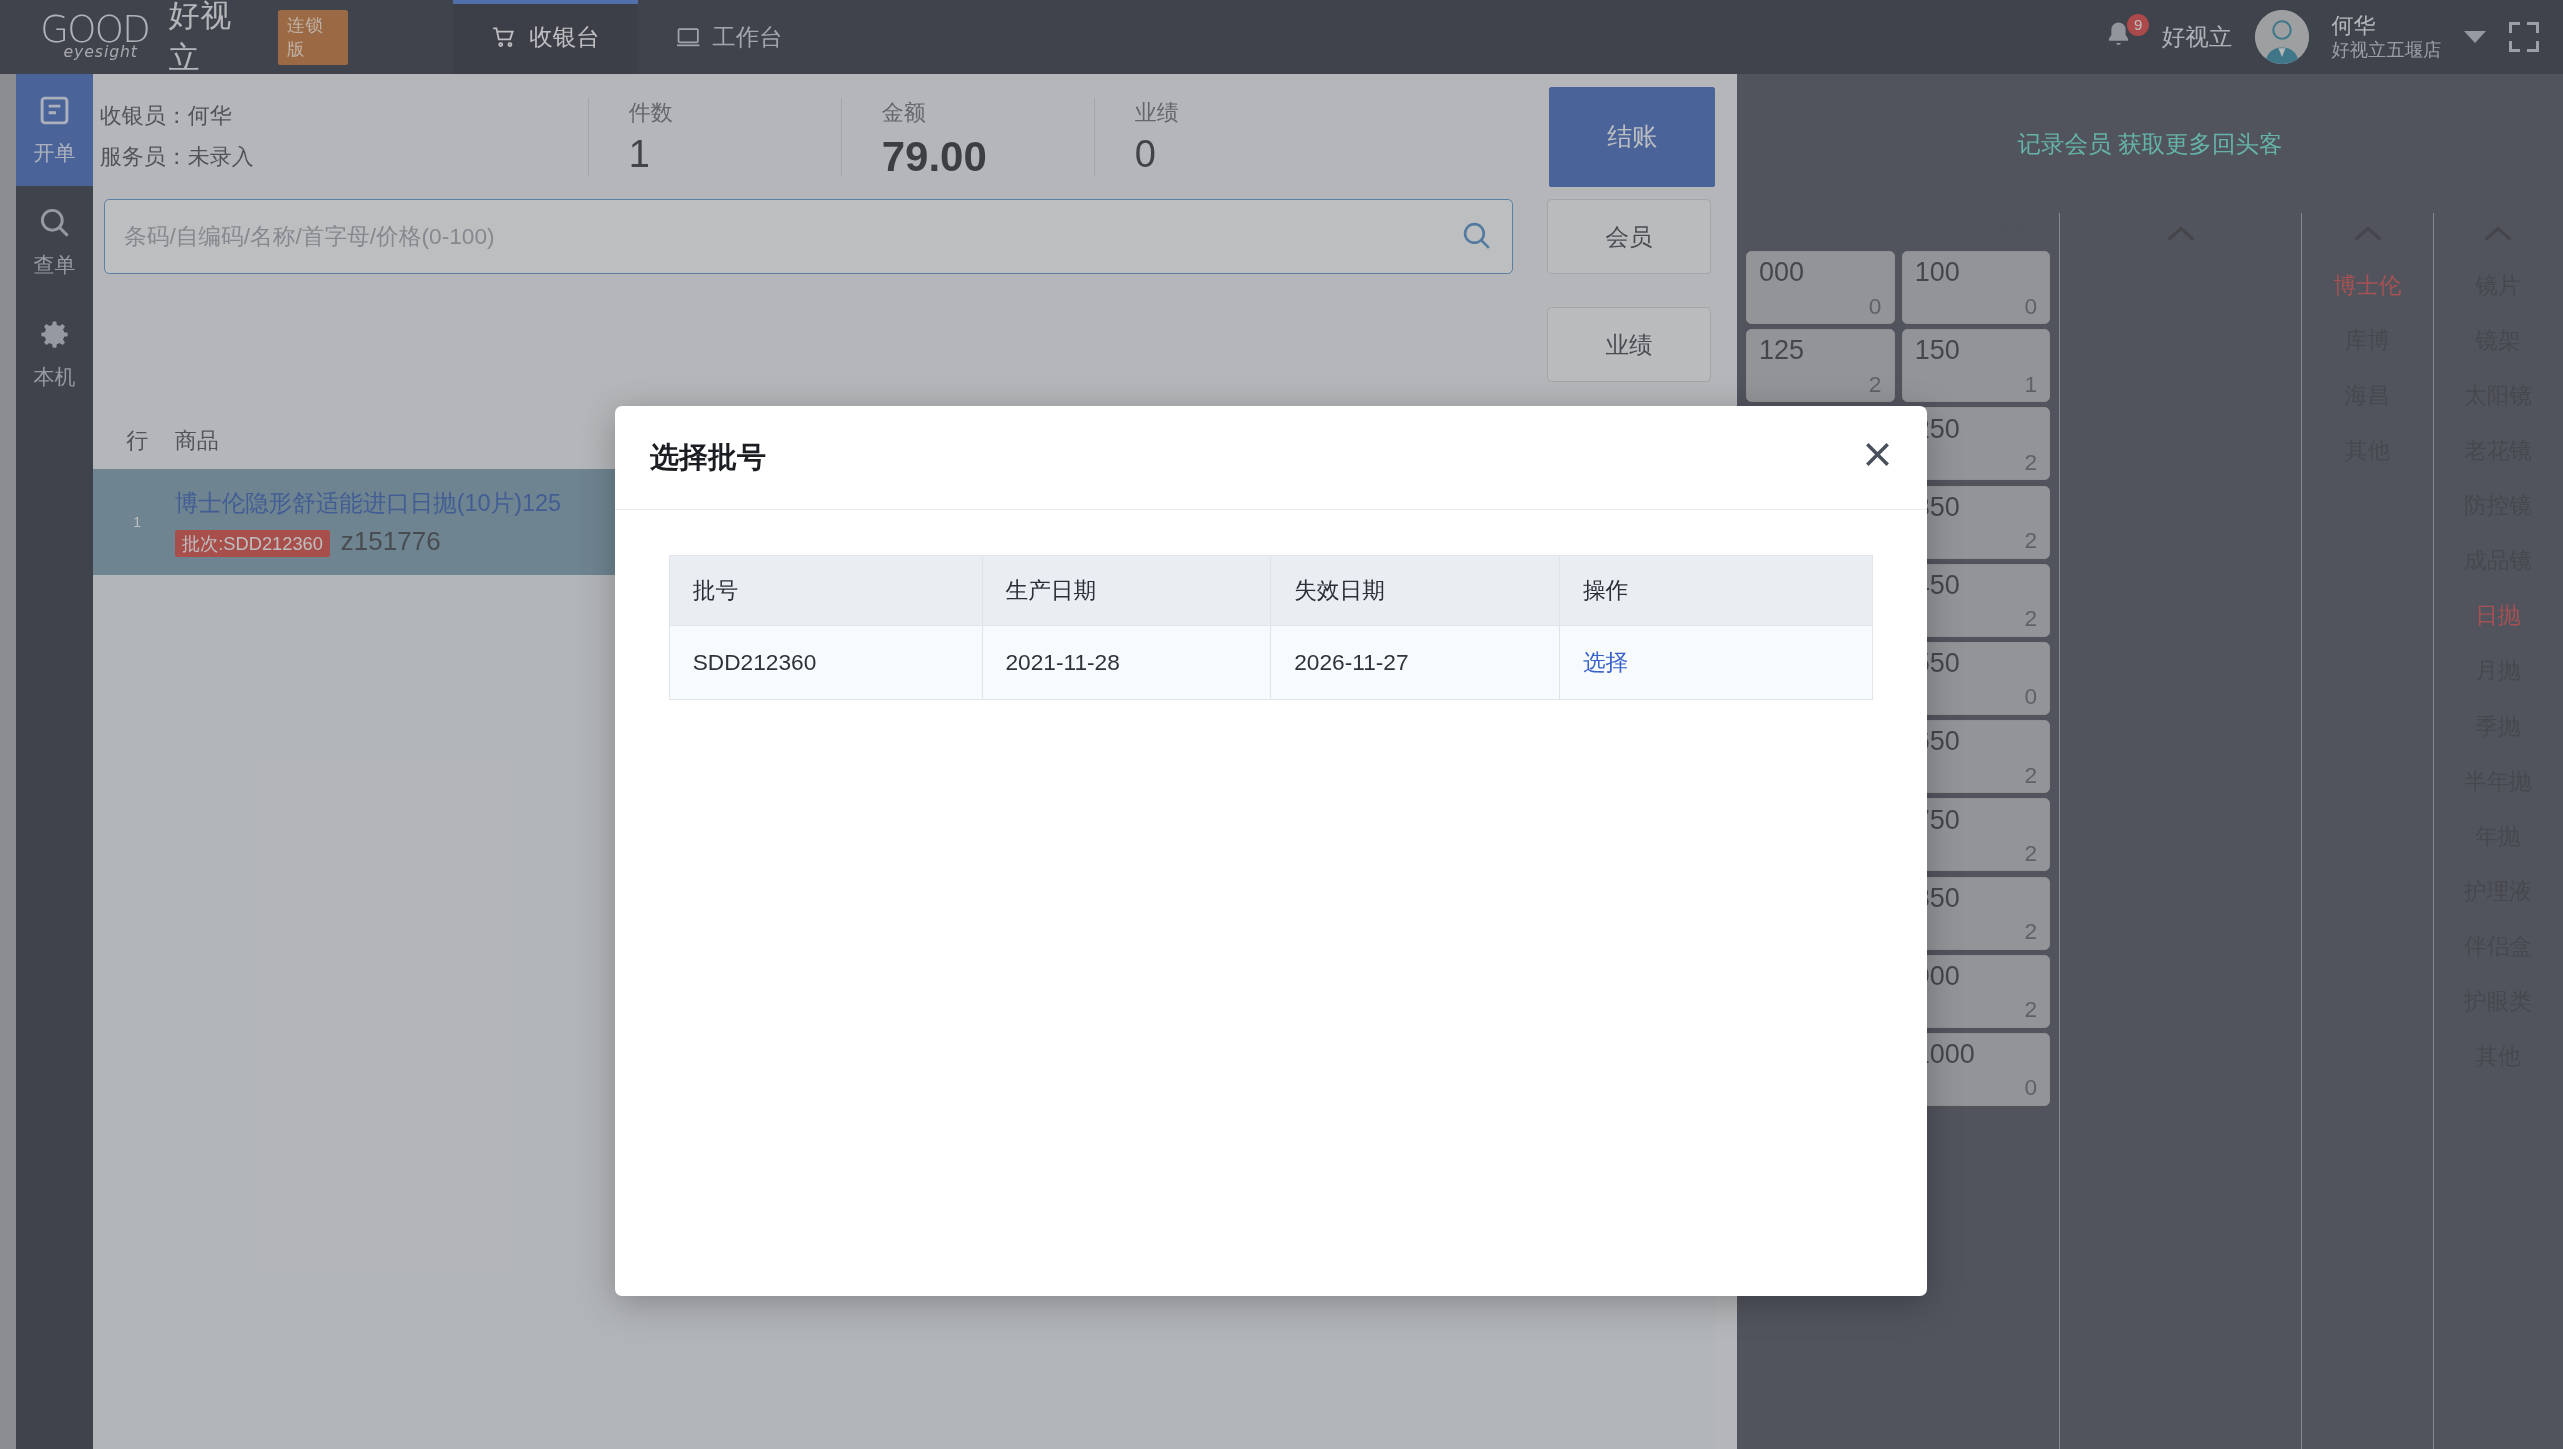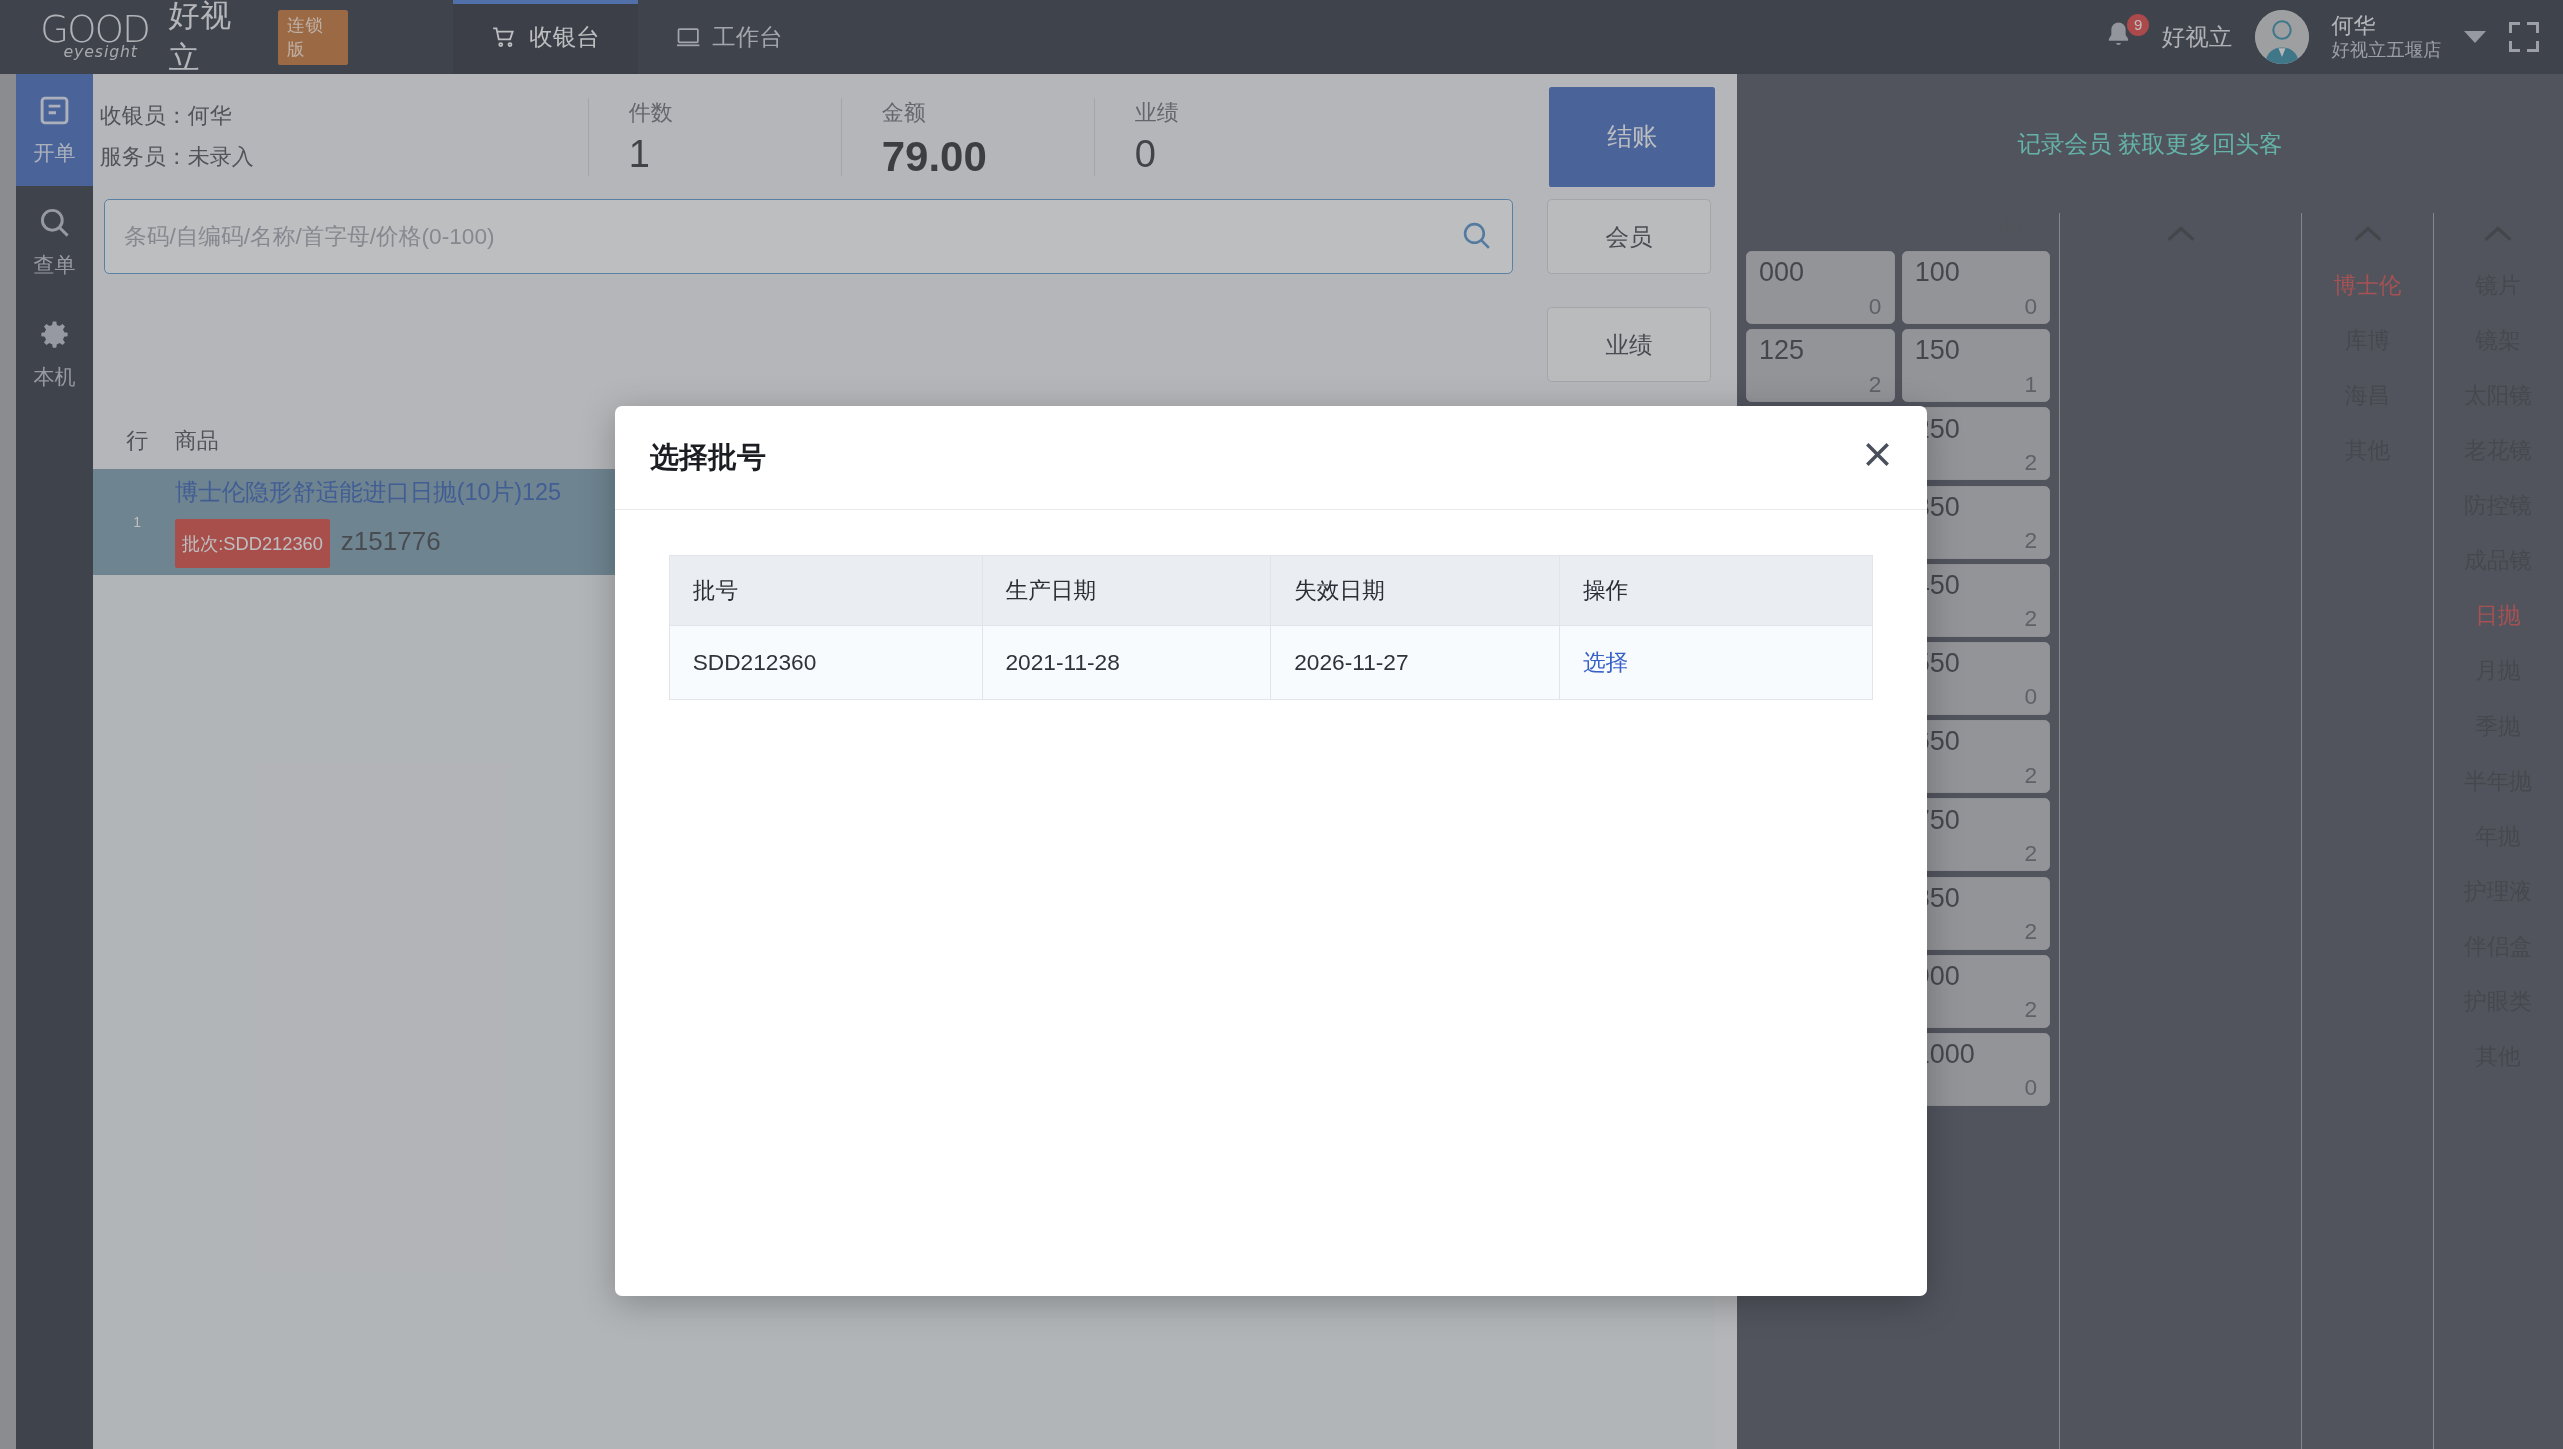--- a/index.html
+++ b/index.html
@@ -124,21 +124,21 @@
   .col-price { width: 174px; text-align: center; }
   .col-qty { width: 157px; text-align: center; }
   .col-sub { width: 200px; text-align: center; }
   .col-perf { width: 166px; text-align: center; }
   .cart-row {
     background: #6f95a8; height: 106px; padding-left: 22.7px; color: #fff;
   }
   .pname { color: #1f4fae; font-size: 23.5px; }
   .ptag {
     display: inline-block; background: #d9352a; color: #fff; font-size: 18.3px;
-    padding: 12px 7px; border-radius: 2.6px; margin-top: 10.5px;
+    padding: 1px 7px; border-radius: 2.6px; margin-top: 10.5px;
   }
   .pcode { font-size: 26px; color: #2b3036; margin-left: 7px; }
   .cart-body { background: #eceef0; height: 906px; }
 
   
   .right {
     position: absolute; top: 74px; left: 1737px; width: 826px; height: 1376px;
     background: #3b3f4b; display: flex; flex-direction: column;
   }
   .promo {

